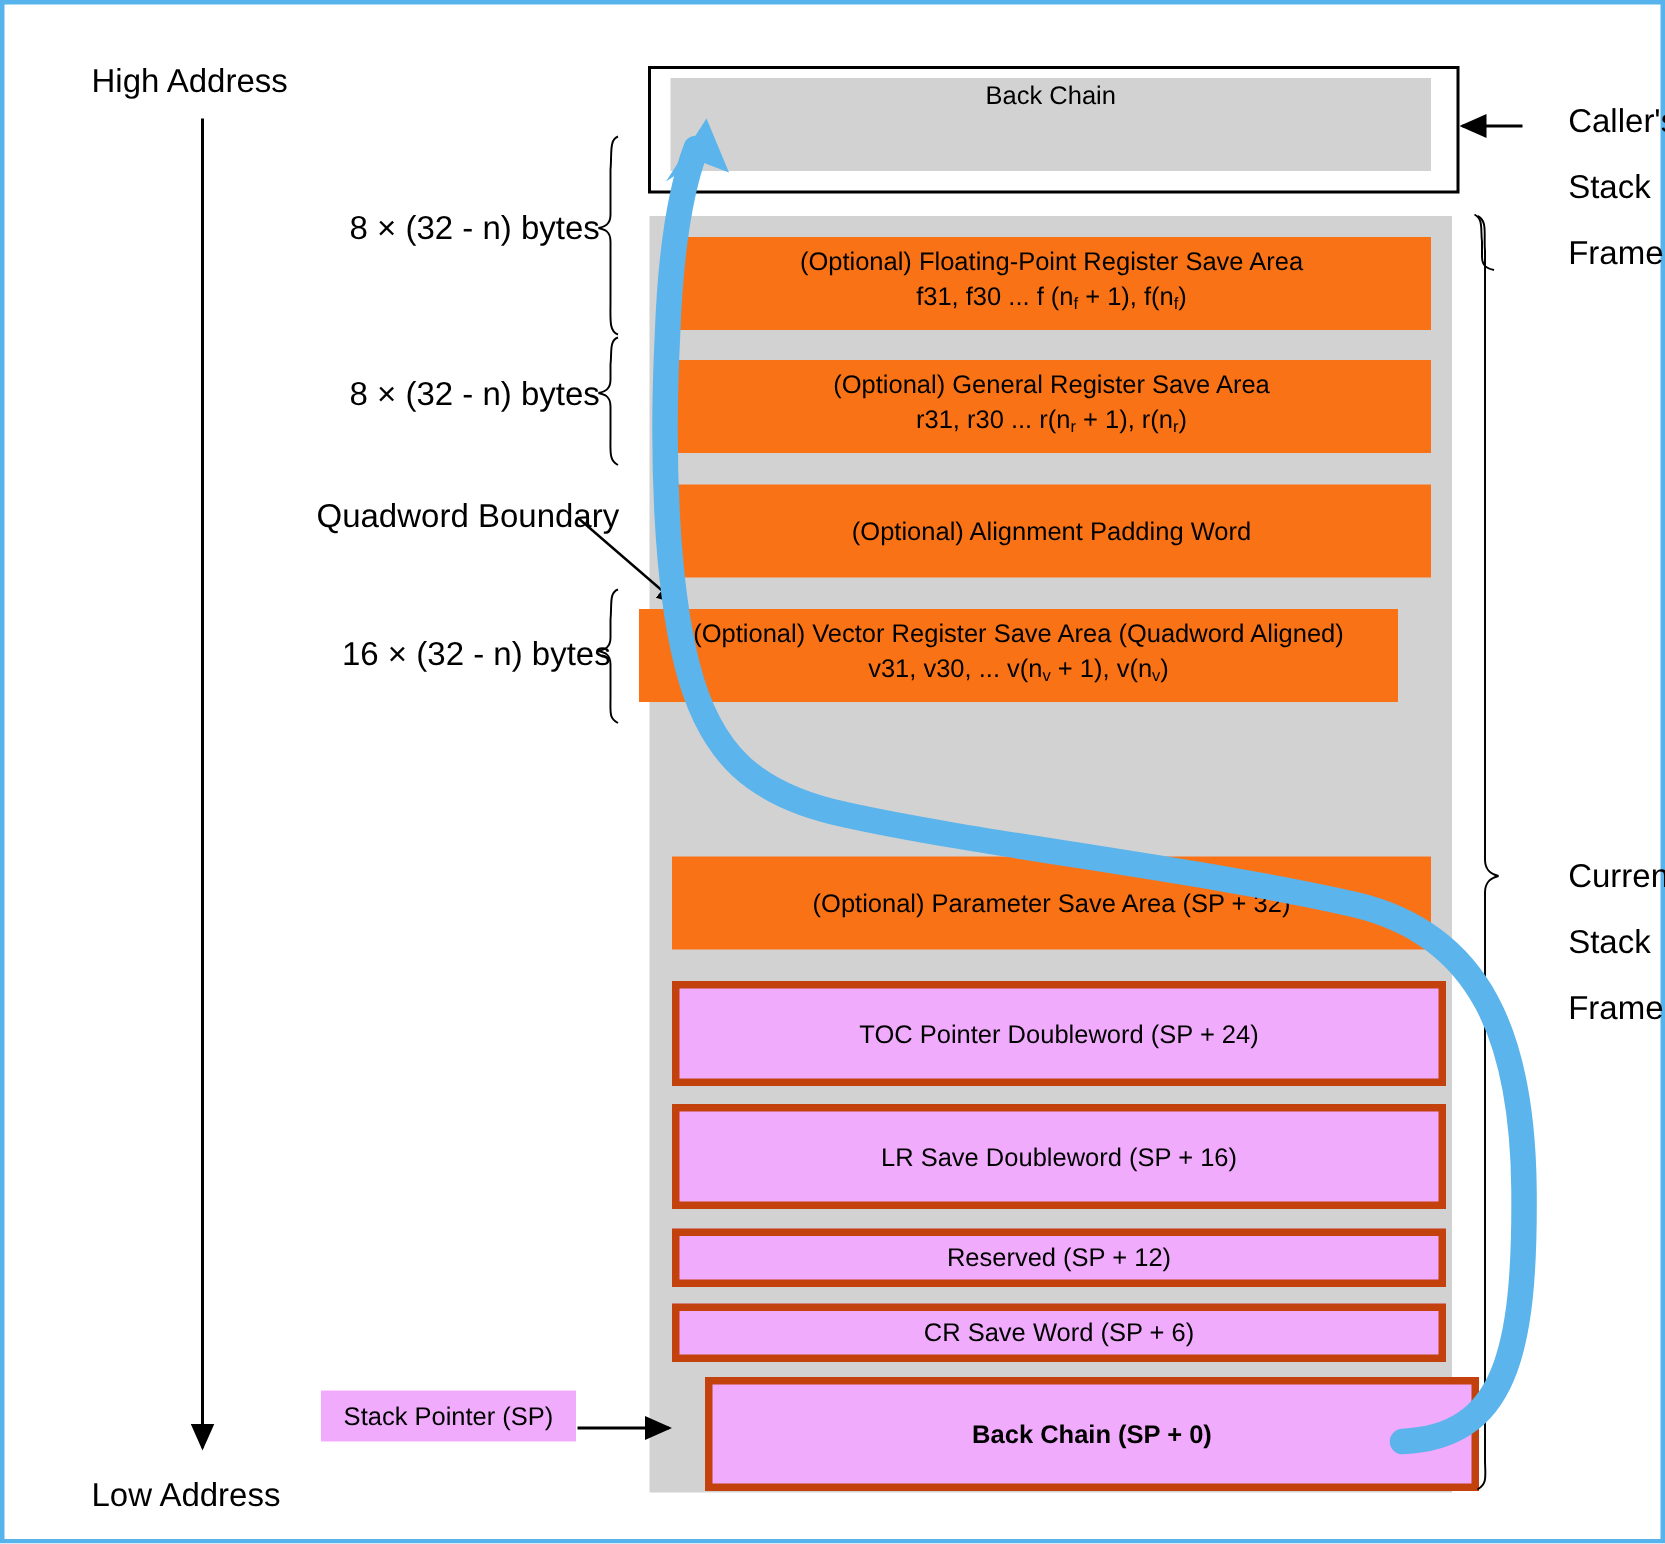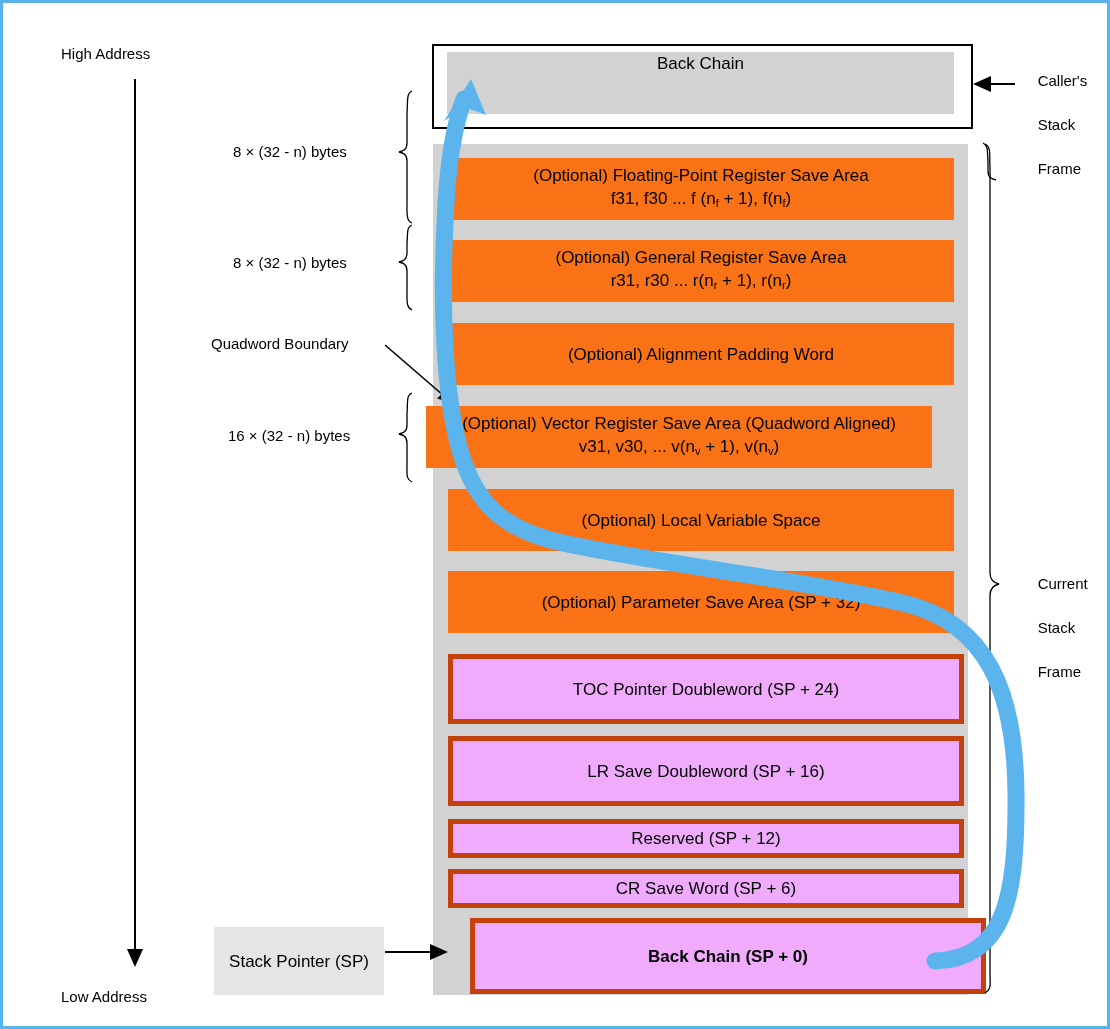--- a/index.html
+++ b/index.html
@@ -16,21 +16,21 @@
     border:3px solid #56b3ec;
     background:#fff;
   }
 
   
   .abs{position:absolute;box-sizing:border-box;}
 
   
   .lbl{
     position:absolute;
-    font-size:15px;
+    font-size:22px;
     color:#000;
     line-height:22px;
     white-space:pre;
   }
   .lbl-c{}
 
   
   .callerbox{
     position:absolute;
     border:2px solid #000;
@@ -83,21 +83,21 @@
   <div class="lbl" style="left:58px;top:983px;">Low Address</div>
 
   <div class="lbl" style="left:230px;top:138px;">8 × (32 - n) bytes</div>
 
   <div class="lbl" style="left:230px;top:249px;">8 × (32 - n) bytes</div>
 
   <div class="lbl" style="left:225px;top:422px;">16 × (32 - n) bytes</div>
 
   <div class="lbl" style="left:208px;top:330px;">Quadword Boundary</div>
 
-  <div class="abs" style="left:211px;top:924px;width:170px;height:68px;background:#e5e5e5;display:flex;align-items:center;justify-content:center;">
+  <div class="abs" style="left:211px;top:924px;width:170px;height:34px;background:#f0abfc;display:flex;align-items:center;justify-content:center;">
     <span class="celltext">Stack Pointer (SP)</span>
   </div>
 
   <div class="callerbox" style="left:429px;top:41px;width:537px;height:81px;"></div>
   <div class="callerfill" style="left:444px;top:49px;width:507px;height:62px;display:flex;justify-content:center;">
     <span class="celltext">Back Chain</span>
   </div>
 
   <div class="graycol" style="left:430px;top:141px;width:535px;height:851px;"></div>
 
@@ -113,23 +113,20 @@
 
   <div class="whitecell" style="left:445px;top:320px;width:506px;height:62px;">
     <span class="celltext">(Optional) Alignment Padding Word</span>
   </div>
 
   <div class="whitecell" style="left:423px;top:403px;width:506px;height:62px;">
     <span class="celltext">(Optional) Vector Register Save Area (Quadword Aligned)</span>
     <span class="celltext">v31, v30, ... v(n<sub>v</sub> + 1), v(n<sub>v</sub>)</span>
   </div>
 
-  <div class="whitecell" style="left:445px;top:486px;width:506px;height:62px;">
-    <span class="celltext">(Optional) Local Variable Space</span>
-  </div>
 
   <div class="whitecell" style="left:445px;top:568px;width:506px;height:62px;">
     <span class="celltext">(Optional) Parameter Save Area (SP + 32)</span>
   </div>
 
   <div class="graycell" style="left:445px;top:651px;width:506px;height:60px;">
     <span class="celltext">TOC Pointer Doubleword (SP + 24)</span>
   </div>
 
   <div class="graycell" style="left:445px;top:733px;width:506px;height:60px;">

